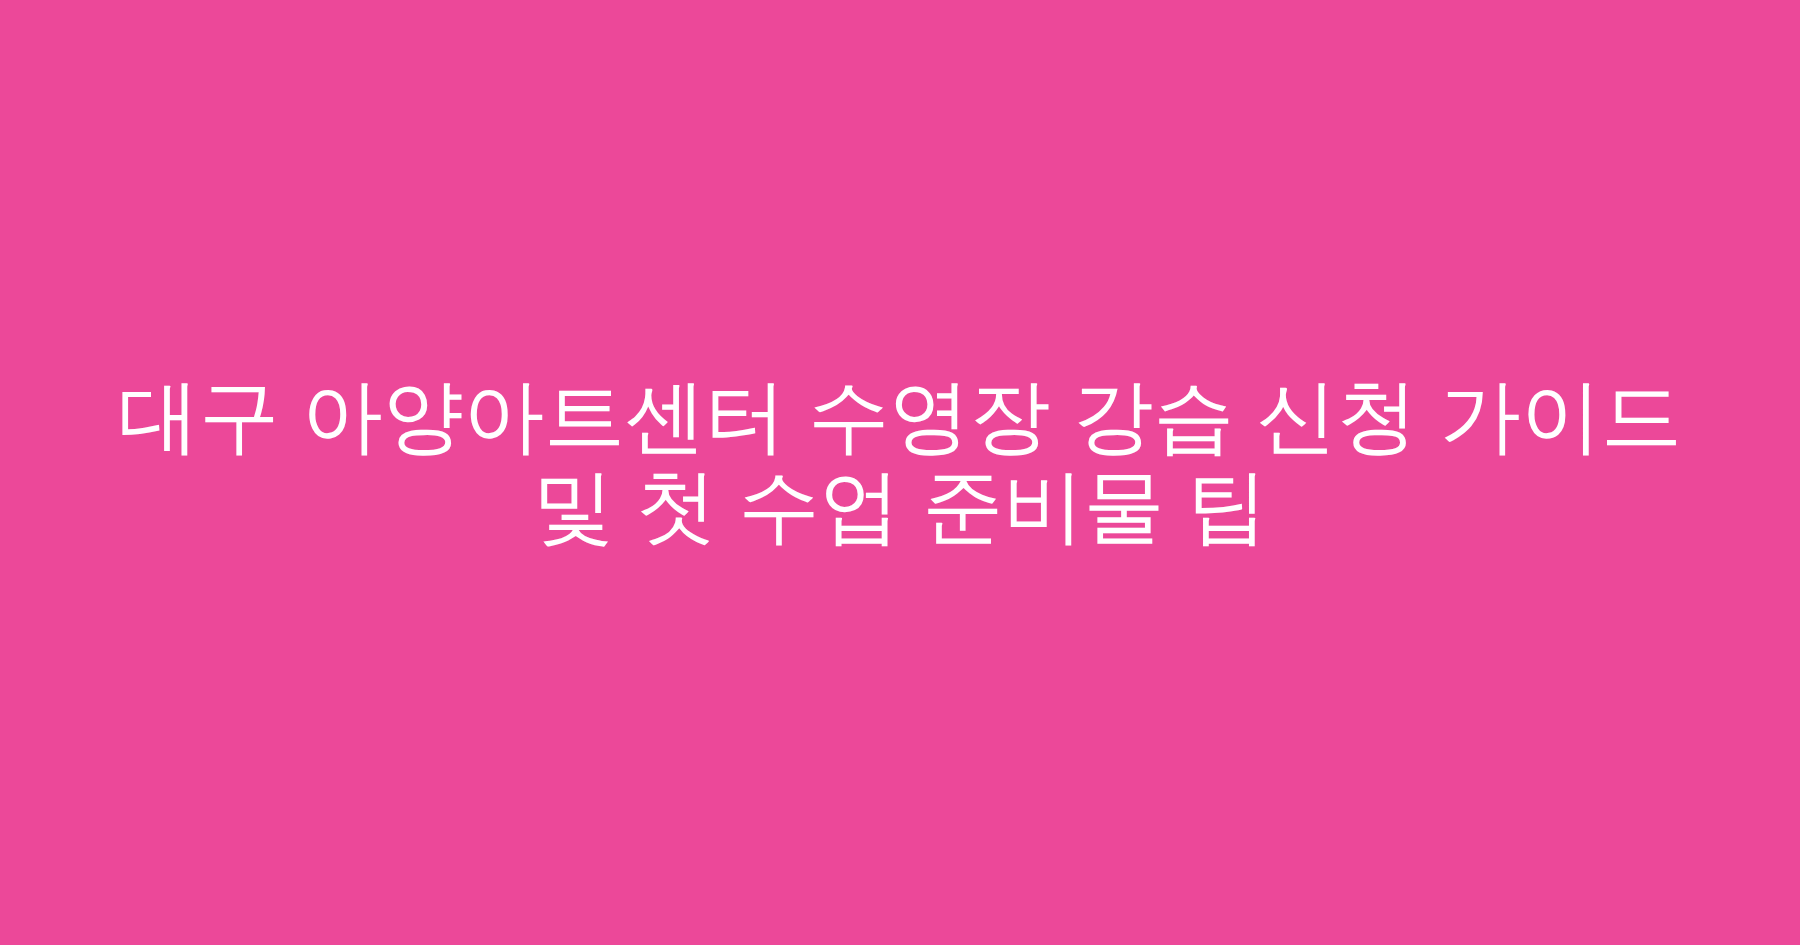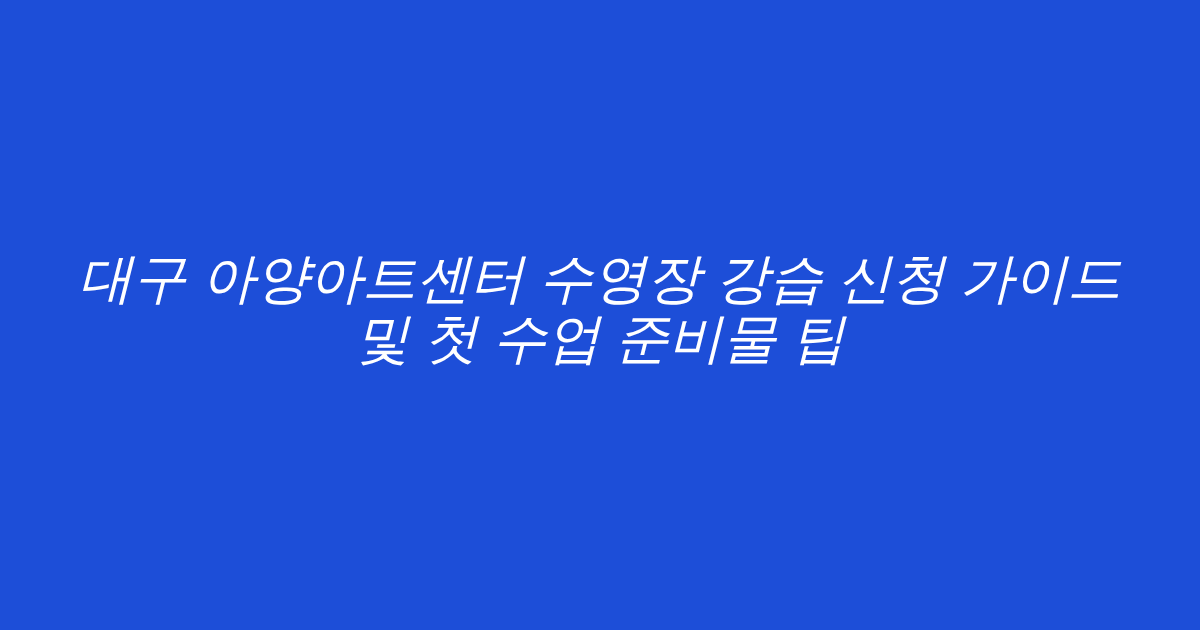--- a/index.html
+++ b/index.html
@@ -46,21 +46,21 @@
     letter-spacing: -0.2px;
     word-break: keep-all;
     overflow-wrap: break-word;
     text-align: center;
     -webkit-font-smoothing: antialiased;
   }
 </style>
 </head>
 <body>
 
-<div class="og-card" style="background-color: #1d4ed8; font-style: italic;">
+<div class="og-card" style="background-color: #ec4899;">
 
   <div class="title-block">
 
     <h1 class="og-title" style="color: rgb(255, 255, 255);">대구 아양아트센터 수영장 강습 신청 가이드 및 첫 수업 준비물 팁</h1>
 
   </div>
 
 </div>
 
 </body></html>

